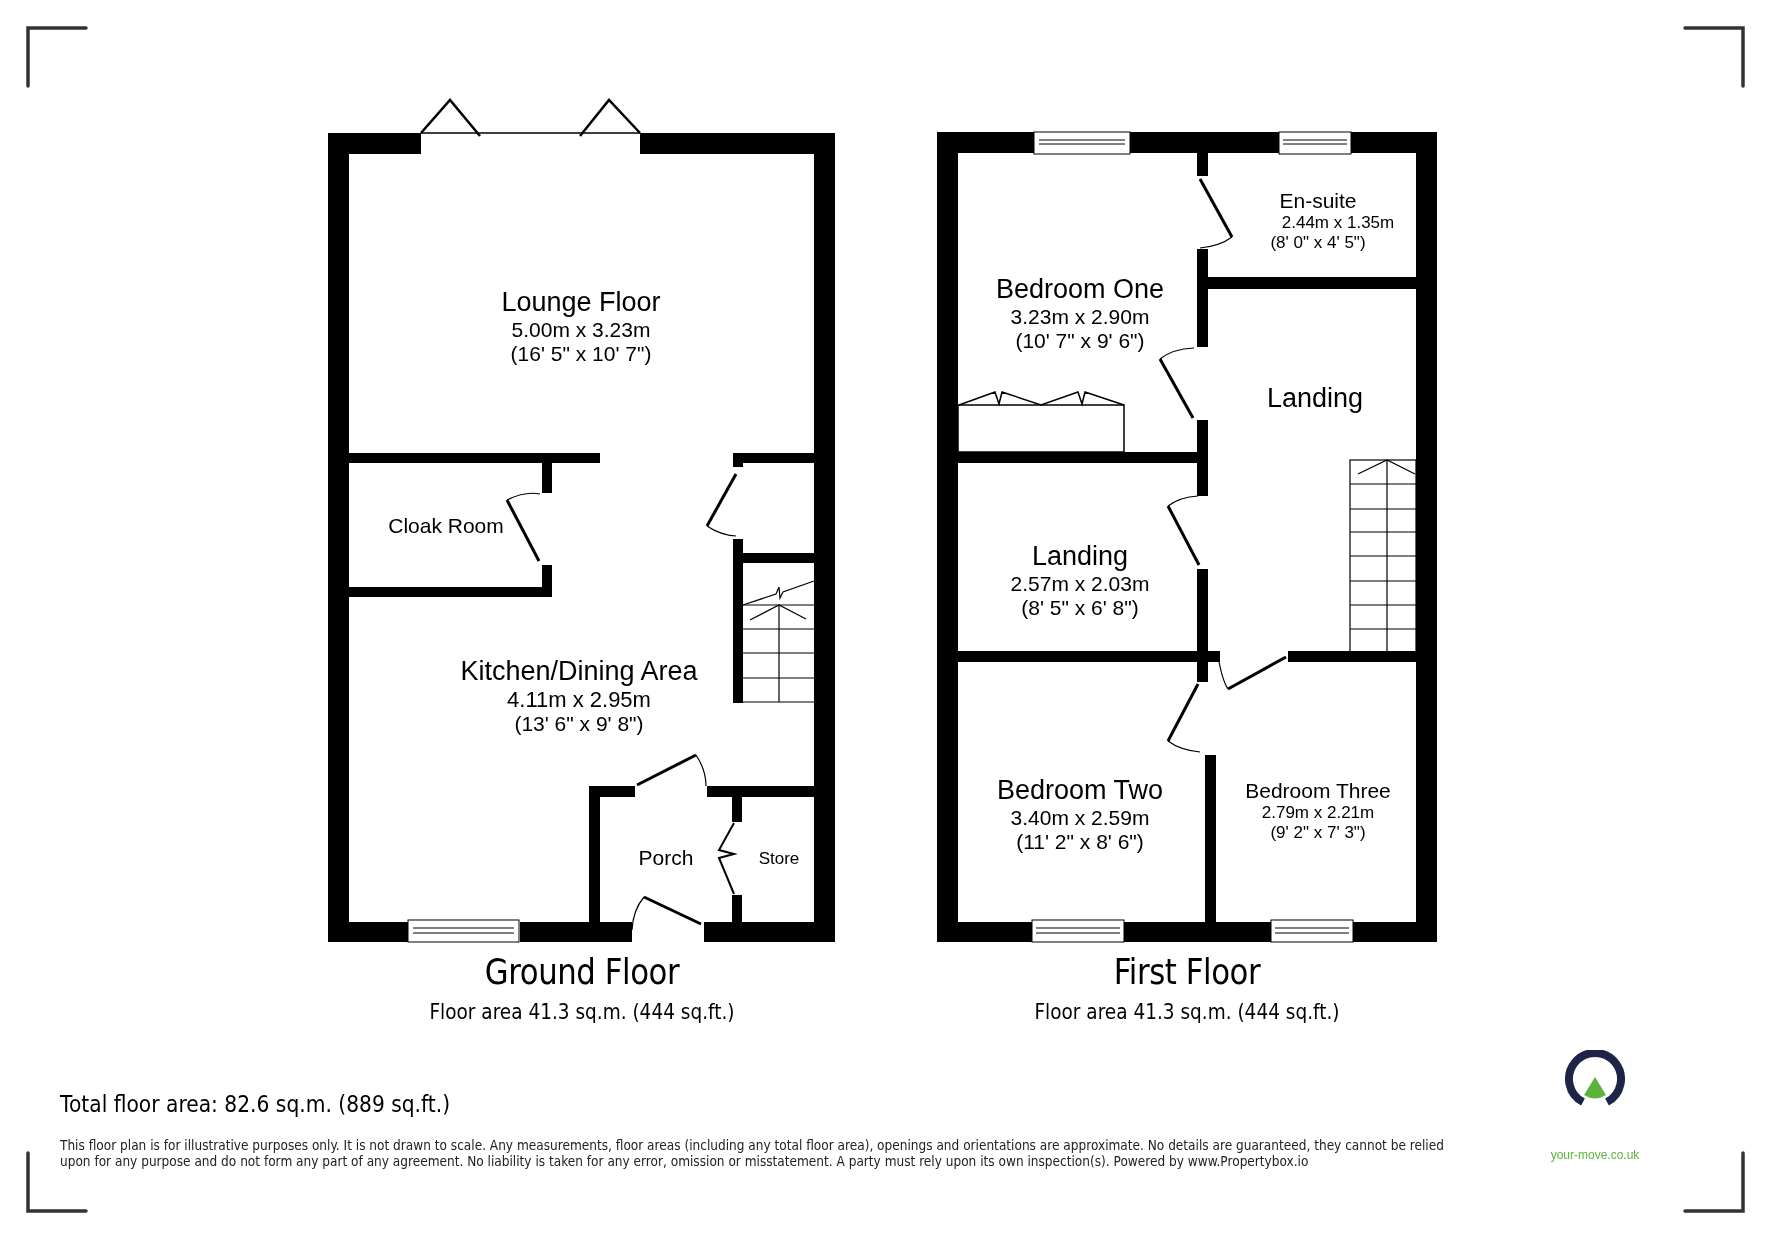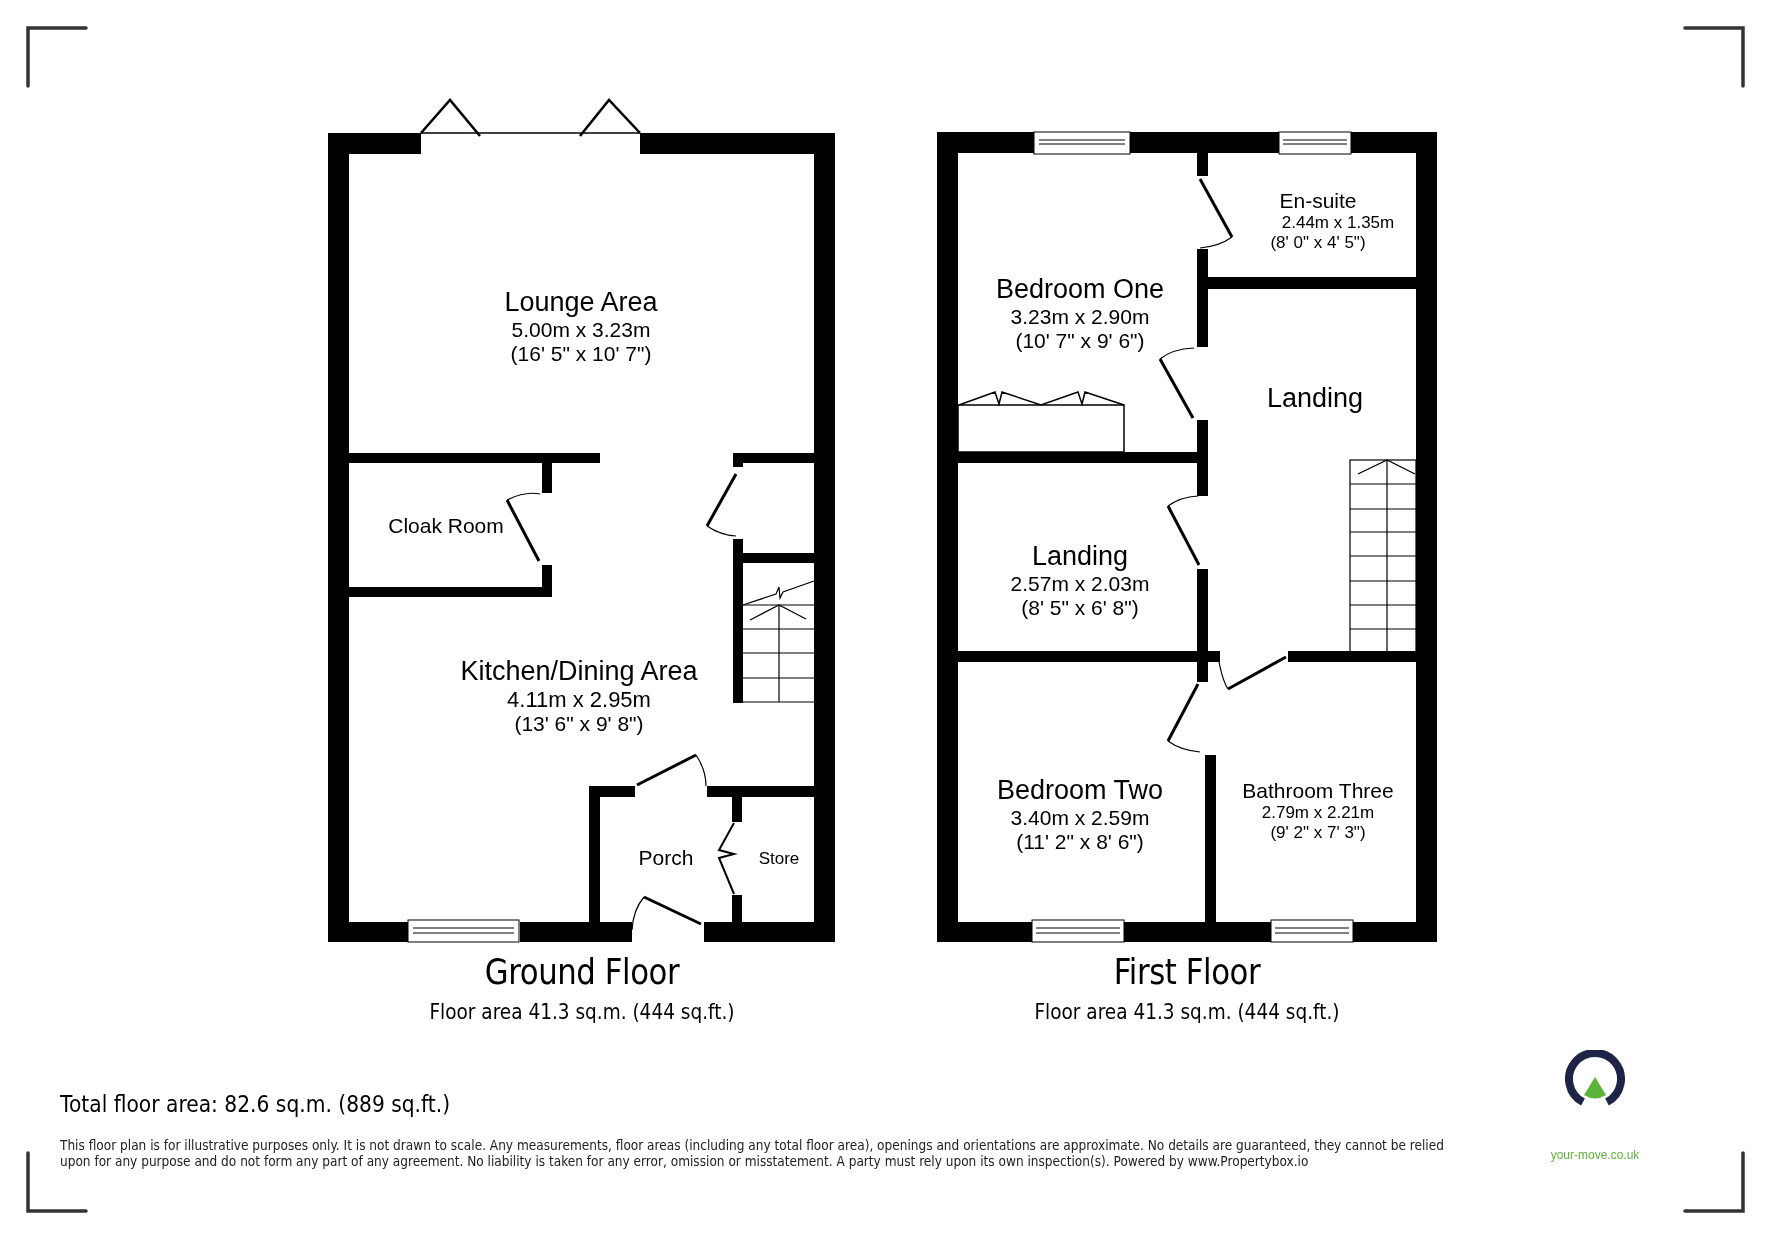--- a/index.html
+++ b/index.html
@@ -159,21 +159,21 @@
       <line x1="1350" y1="556" x2="1416" y2="556"></line>
       <line x1="1350" y1="581" x2="1416" y2="581"></line>
       <line x1="1350" y1="605" x2="1416" y2="605"></line>
       <line x1="1350" y1="629" x2="1416" y2="629"></line>
       <polyline points="1358,474 1387,460 1415,474"></polyline>
     </g>
   </g>
 </svg>
 
 <div class="room-label" style="left:581px; top:287px;">
-  <span class="room-name" style="font-size:27px;">Lounge Area</span>
+  <span class="room-name" style="font-size:27px;">Lounge Floor</span>
   <span class="room-dim" style="font-size:21px;">5.00m x 3.23m</span>
   <span class="room-dim" style="font-size:21px;">(16' 5" x 10' 7")</span>
 </div>
 <div class="room-label" style="left:446px; top:514px;">
   <span class="room-name" style="font-size:21px;">Cloak Room</span>
 </div>
 <div class="room-label" style="left:554px; top:656px;margin-left:25px;">
   <span class="room-name" style="font-size:27px;">Kitchen/Dining Area</span>
   <span class="room-dim" style="font-size:22px;">4.11m x 2.95m</span>
   <span class="room-dim" style="font-size:21px;">(13' 6" x 9' 8")</span>
@@ -202,21 +202,21 @@
   <span class="room-name" style="font-size:27px;">Landing</span>
   <span class="room-dim" style="font-size:21px;">2.57m x 2.03m</span>
   <span class="room-dim" style="font-size:21px;">(8' 5" x 6' 8")</span>
 </div>
 <div class="room-label" style="left:1080px; top:775px;">
   <span class="room-name" style="font-size:27px;">Bedroom Two</span>
   <span class="room-dim" style="font-size:21px;">3.40m x 2.59m</span>
   <span class="room-dim" style="font-size:21px;">(11' 2" x 8' 6")</span>
 </div>
 <div class="room-label" style="left:1318px; top:779px;">
-  <span class="room-name" style="font-size:21px;">Bathroom Three</span>
+  <span class="room-name" style="font-size:21px;">Bedroom Three</span>
   <span class="room-dim" style="font-size:17px;">2.79m x 2.21m</span>
   <span class="room-dim" style="font-size:17px;">(9' 2" x 7' 3")</span>
 </div>
 
 <div class="floor-title" style="left:582px; top:952px;">
   <span class="t">Ground Floor</span>
   <span class="a">Floor area 41.3 sq.m. (444 sq.ft.)</span>
 </div>
 <div class="floor-title" style="left:1187px; top:952px;">
   <span class="t">First Floor</span>

